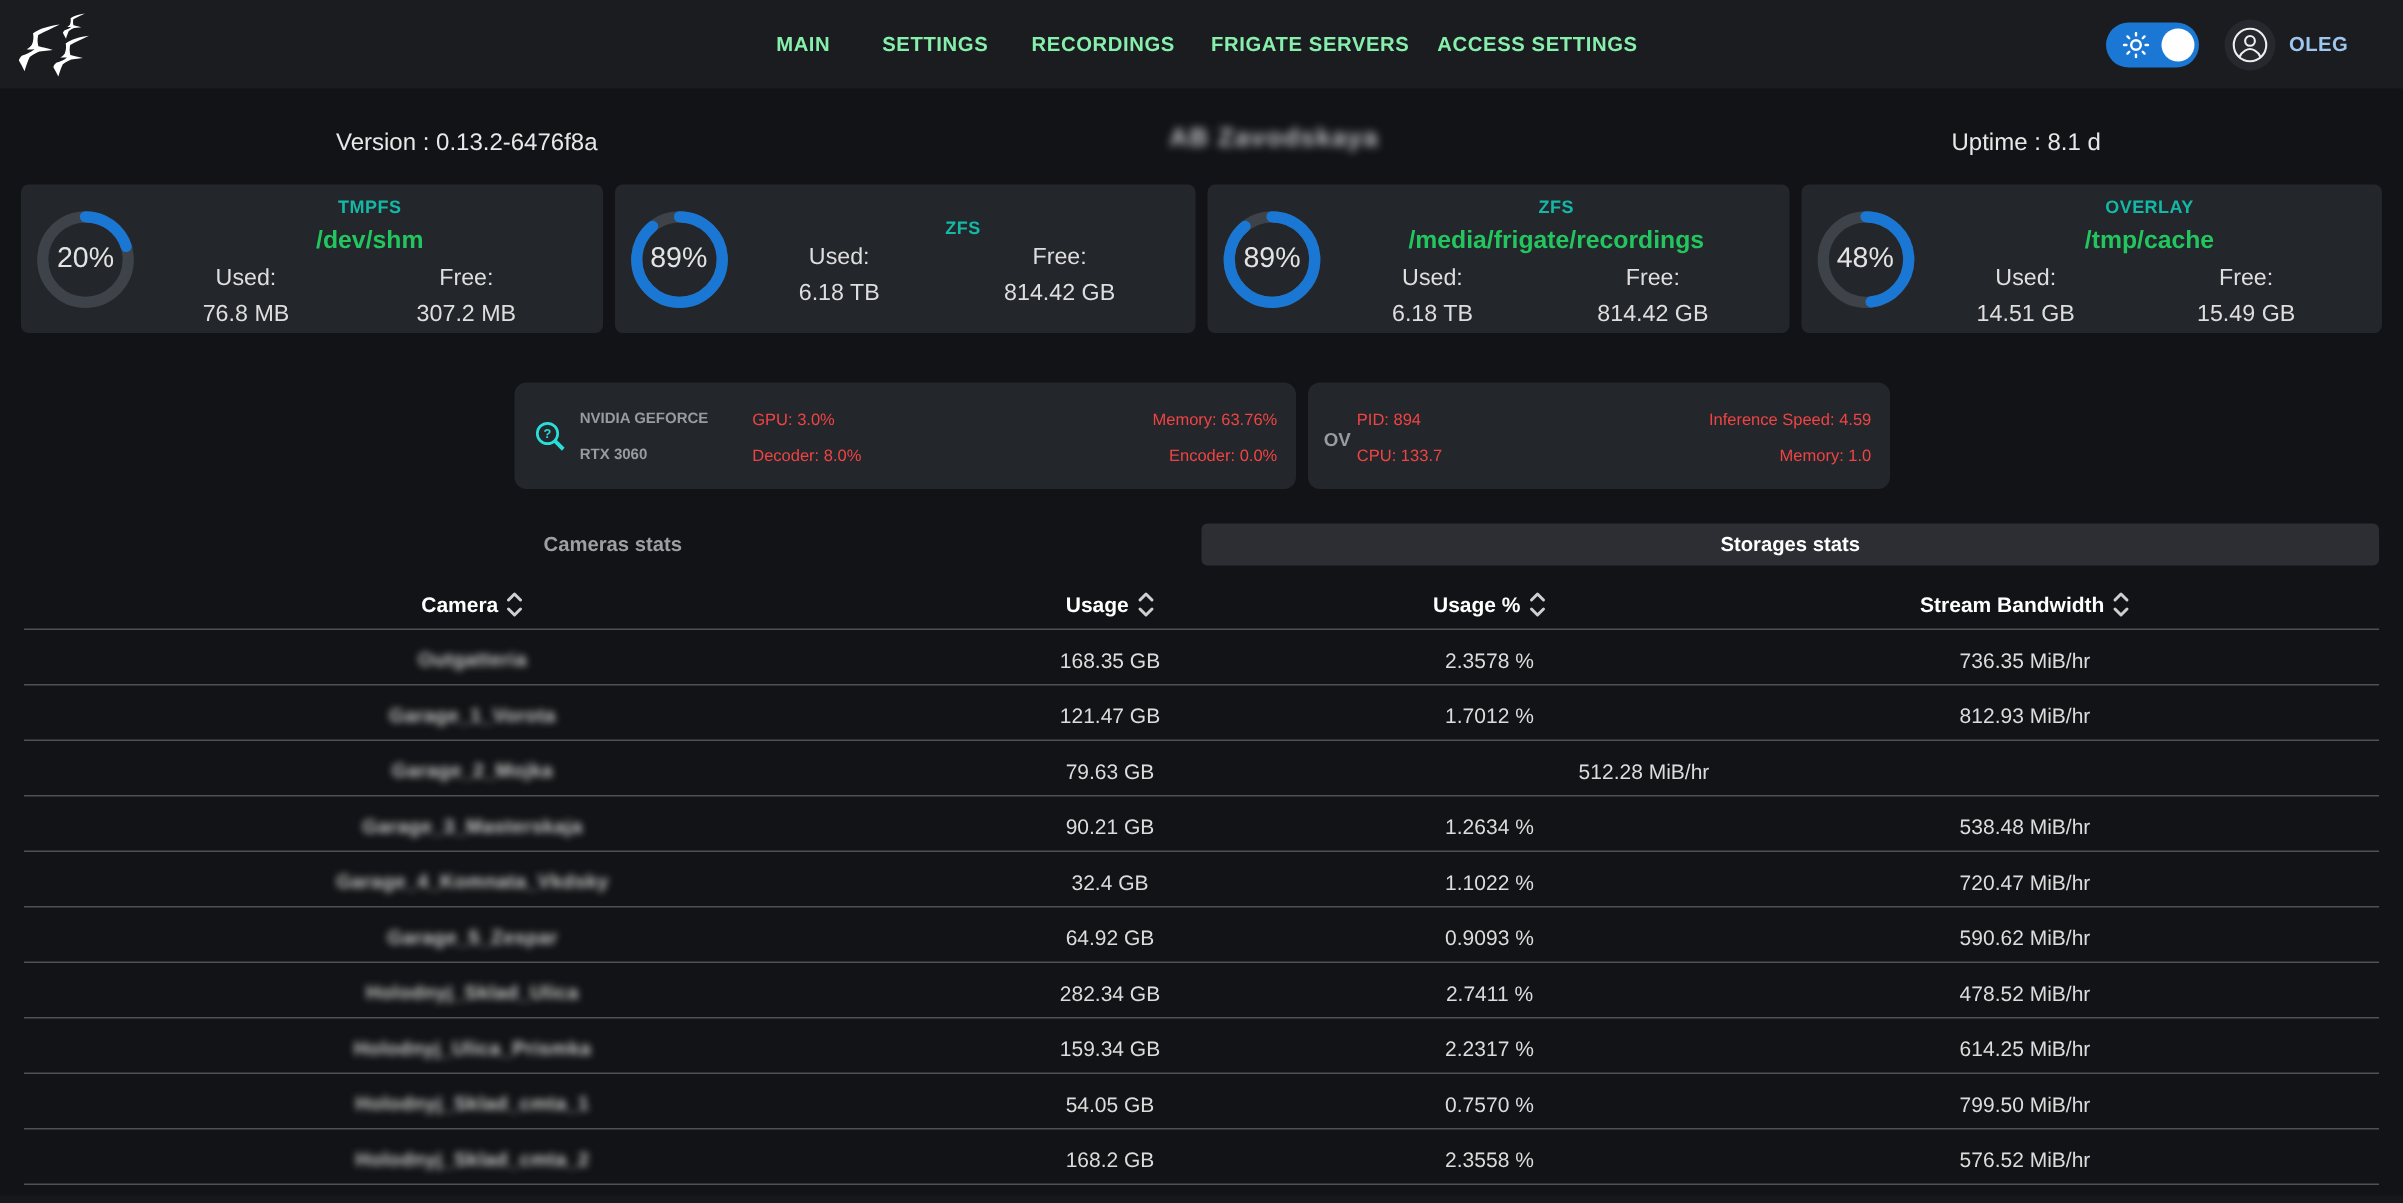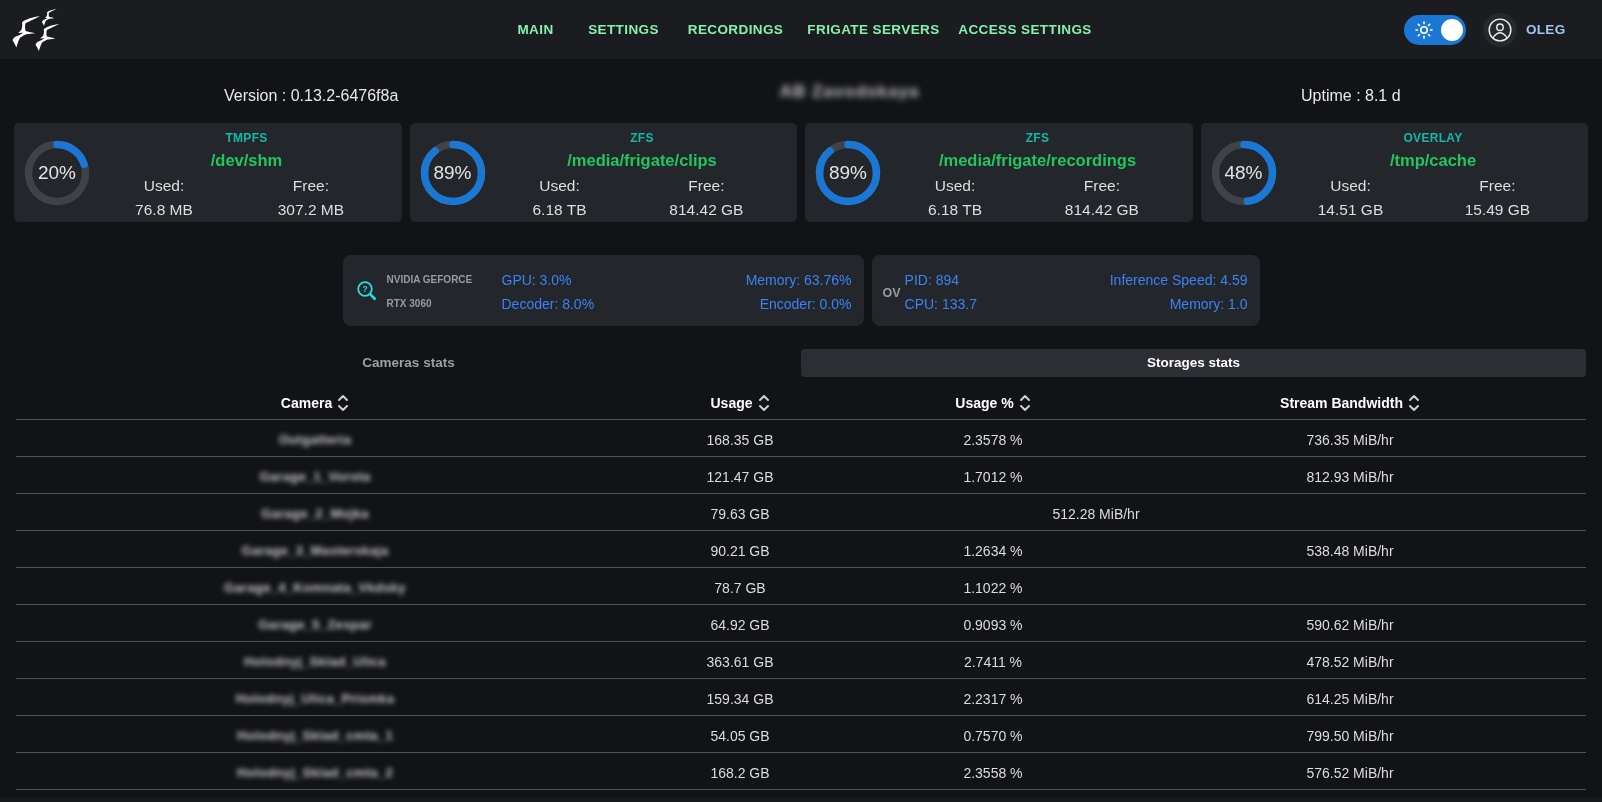--- a/index.html
+++ b/index.html
@@ -29,21 +29,21 @@
 .cstats .col:nth-child(1) { left:21.05%; }
 .cstats .col:nth-child(2) { left:72.6%; }
 .cstats .col { position:absolute; transform:translateX(-50%); font-size:15.5px; color:#dedede; white-space:nowrap; }
 .cstats .lab { line-height:22px; }
 .cstats .val { line-height:22px; margin-top:2px; }
 .gpurow { position:absolute; top:255px; left:0; width:1602px; display:flex; justify-content:center; gap:8px; }
 .gcard { background:#23262b; border-radius:8px; height:71px; display:flex; align-items:center; }
 .gcard.gpu { width:521px; }
 .gcard.ov { width:388px; }
 .gtitle { color:#989ca1; font-size:13px; font-weight:bold; line-height:24px; }
-.gstats { flex:1; font-size:14px; color:#3b82f6; padding:3px 12px 0 3px; }
+.gstats { flex:1; font-size:11px; color:#ef4444; padding:3px 12px 0 3px; }
 .gcard.ov .gstats { padding-left:4px; }
 .gline { display:flex; justify-content:space-between; line-height:24px; }
 .tabs { position:absolute; top:349px; left:16px; width:1570px; height:28px; display:flex; }
 .tab { width:50%; text-align:center; line-height:28px; font-size:13.5px; font-weight:bold; color:#9c9fa3; }
 .tab.active { background:#2c2e33; border-radius:4px; color:#fff; }
 .thead { position:absolute; top:377px; left:16px; width:1570px; height:43px; border-bottom:1px solid #515151; display:flex; }
 .th { display:flex; align-items:center; justify-content:center; color:#fff; font-size:14px; font-weight:bold; gap:5px; padding-top:9px; }
 .trow { position:absolute; left:16px; width:1570px; height:37px; border-bottom:1px solid #515151; display:flex; }
 .td { display:flex; align-items:center; justify-content:center; color:#dcdcdc; font-size:14px; padding-top:3px; }
 .c1 { width:598px; }
@@ -127,21 +127,20 @@
   <div class="card">
     <div class="donutbox">
       <svg width="66" height="66" viewBox="0 0 66 66">
         <circle cx="33" cy="33" r="28.5" fill="none" stroke="#3e434a" stroke-width="7.5"></circle>
         <circle cx="33" cy="33" r="28.5" fill="none" stroke="#1b77d4" stroke-width="7.5" stroke-linecap="round" stroke-dasharray="159.37 19.7" transform="rotate(-90 33 33)"></circle>
       </svg>
       <div class="pct">89%</div>
     </div>
     <div class="cardright">
       <div class="ctitle1">ZFS</div>
-      <div class="ctitle2">/media/frigate/clips</div>
       <div class="cstats">
         <div class="col">
             <div class="lab">Used:</div>
             <div class="val">6.18 TB</div>
           </div>
         <div class="col">
             <div class="lab">Free:</div>
             <div class="val">814.42 GB</div>
           </div>
       </div>
@@ -289,36 +288,37 @@
       <span class="camname">Garage_3_Masterskaja</span>
     </div>
     <div class="td c2">90.21 GB</div>
     <div class="td c3">1.2634 %</div>
     <div class="td c4">538.48 MiB/hr</div>
   </div>
 <div class="trow" style="top:568px">
     <div class="td c1">
       <span class="camname">Garage_4_Komnata_Vkdsky</span>
     </div>
-    <div class="td c2">78.7 GB</div>
+    <div class="td c2">32.4 GB</div>
     <div class="td c3">1.1022 %</div>
+    <div class="td c4">720.47 MiB/hr</div>
   </div>
 <div class="trow" style="top:605px">
     <div class="td c1">
       <span class="camname">Garage_5_Zespar</span>
     </div>
     <div class="td c2">64.92 GB</div>
     <div class="td c3">0.9093 %</div>
     <div class="td c4">590.62 MiB/hr</div>
   </div>
 <div class="trow" style="top:642px">
     <div class="td c1">
       <span class="camname">Holodnyj_Sklad_Ulica</span>
     </div>
-    <div class="td c2">363.61 GB</div>
+    <div class="td c2">282.34 GB</div>
     <div class="td c3">2.7411 %</div>
     <div class="td c4">478.52 MiB/hr</div>
   </div>
 <div class="trow" style="top:679px">
     <div class="td c1">
       <span class="camname">Holodnyj_Ulica_Prismka</span>
     </div>
     <div class="td c2">159.34 GB</div>
     <div class="td c3">2.2317 %</div>
     <div class="td c4">614.25 MiB/hr</div>

